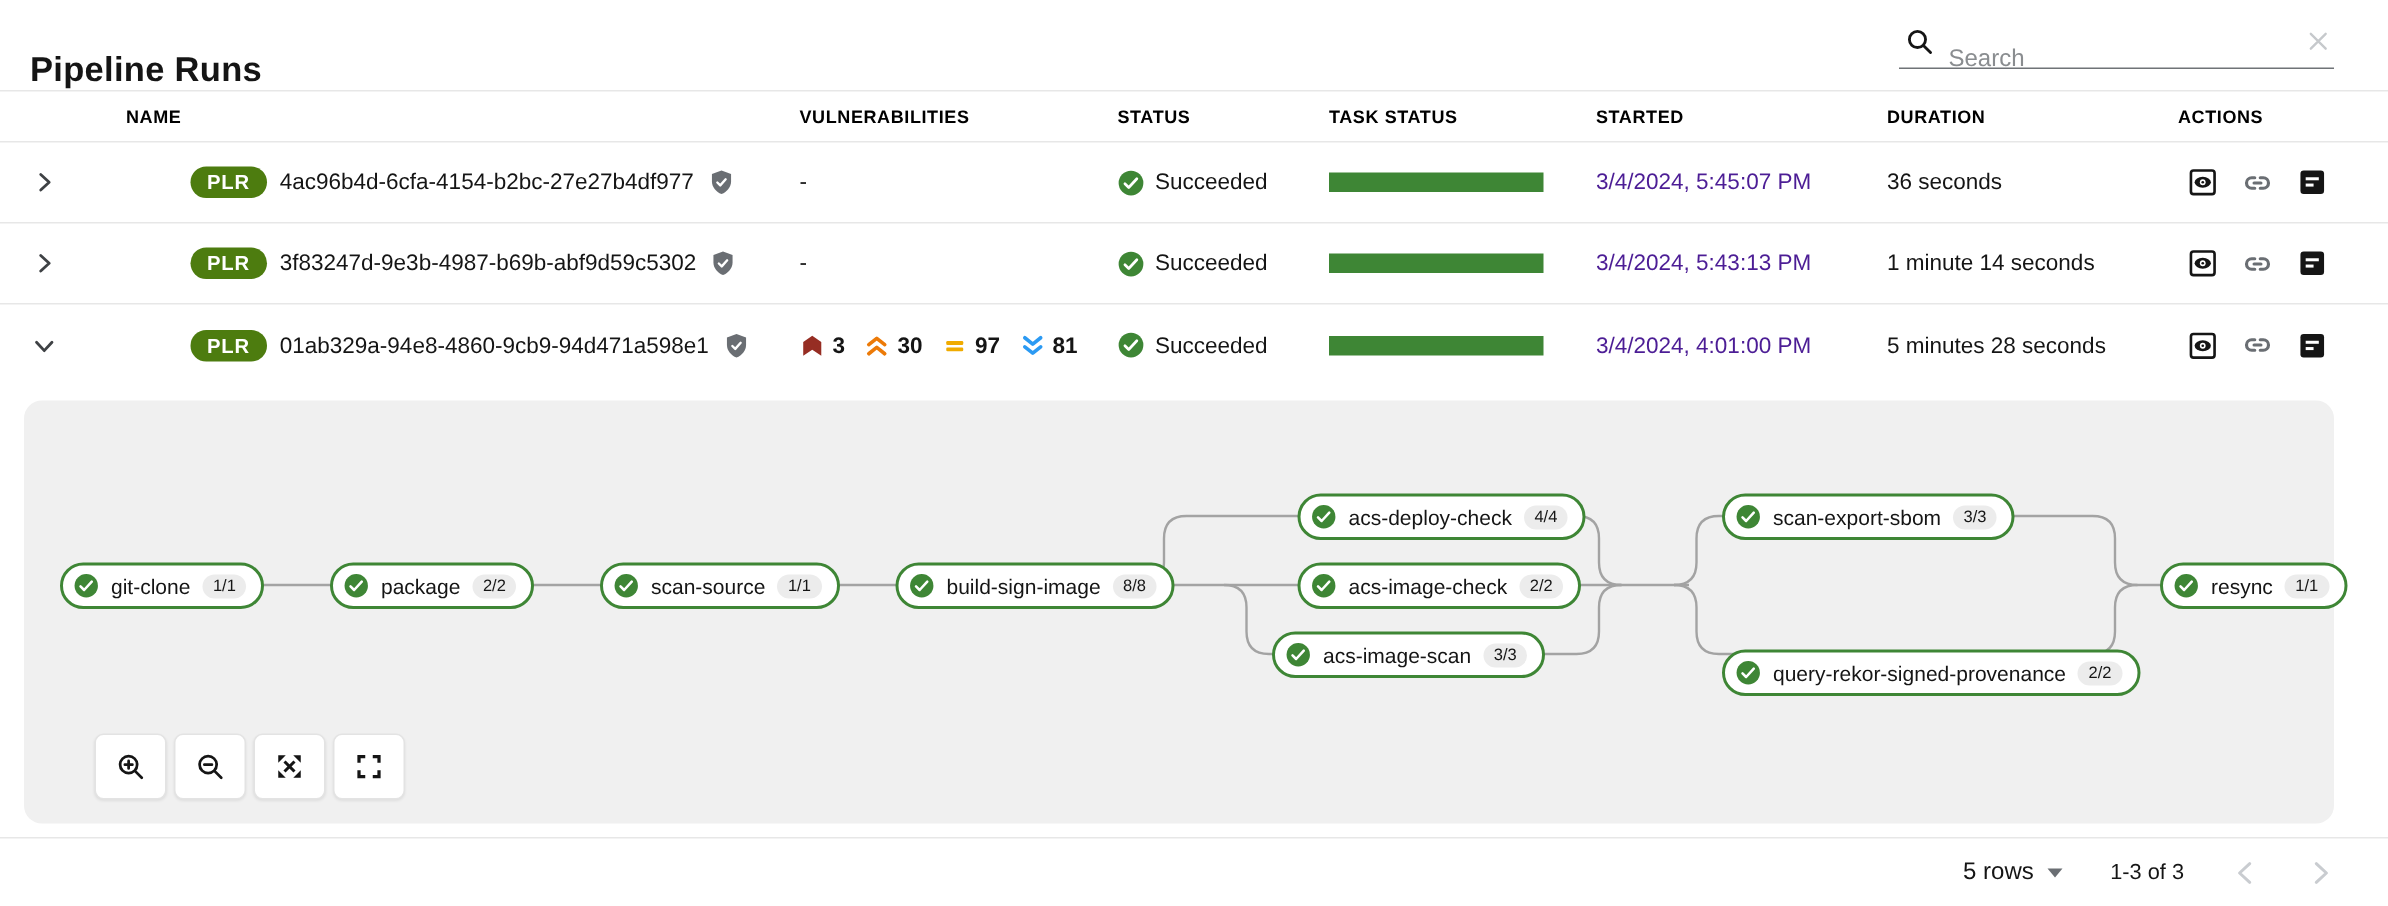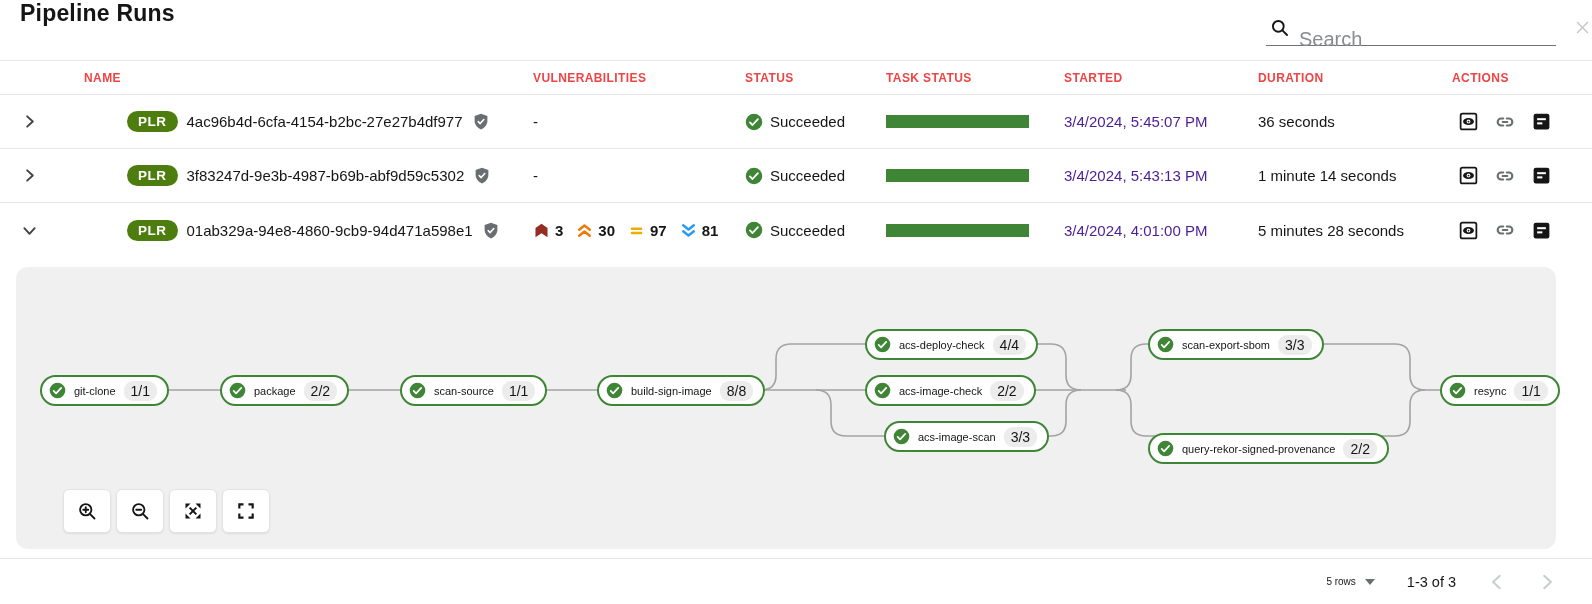--- a/index.html
+++ b/index.html
@@ -1,33 +1,33 @@
 <!DOCTYPE html>
 <html><head>
 <meta charset="utf-8">
 <style>
   * { box-sizing: border-box; margin: 0; padding: 0; }
   html,body { width:1592px; height:604px; overflow:hidden; background:#fff;
     font-family:"Liberation Sans", sans-serif; color:#151515; }
 
   
-  .topbar { height:60px; position:relative; display:flex; align-items:flex-start; padding:0 36px 0 20px; }
+  .topbar { height:60px; position:relative; display:flex; align-items:flex-end; padding:0 36px 0 20px; }
   .page-title { font-size:23px; font-weight:700; letter-spacing:.2px; }
   .search-box { position:absolute; right:36px; top:12px; width:290px; height:34px;
     display:flex; align-items:center; gap:10px; border-bottom:1px solid #6f7377; padding:0 2px 2px 4px; }
-  .search-box input { border:none; outline:none; flex:1; font-size:20px; color:#151515;
+  .search-box input { border:none; outline:none; flex:1; font-size:16px; color:#151515;
     font-family:"Liberation Sans", sans-serif; background:transparent;margin-top:24px; }
   .search-box input::placeholder { color:#8a8d90; }
   .icon { display:inline-flex; align-items:center; justify-content:center; }
 
   
   .grid-row { display:grid; grid-template-columns:68px 449px 212px 141px 178px 194px 194px 1fr;
     align-items:center; }
   .thead { height:35px; border-top:1px solid #e7e7e7; border-bottom:1px solid #e7e7e7; }
-  .thead .th { font-size:12px; font-weight:700; color:#ef4444; letter-spacing:.4px; padding-left:16px; }
+  .thead .th { font-size:12px; font-weight:700; color:#000000; letter-spacing:.4px; padding-left:16px; }
   .trow { height:54px; border-bottom:1px solid #e7e7e7; }
   .trow.expanded { border-bottom:none; }
   .cell { padding-left:16px; display:flex; align-items:center; }
   .cell-expand { padding-left:22px; }
   .expand-btn { background:none; border:none; cursor:pointer; display:flex; align-items:center; }
   .name-cell { gap:9px; }
   .plr-badge { background:#4d7c0f; color:#fff; font-size:13.5px; font-weight:700;
     padding:3px 11px; border-radius:13px; letter-spacing:.5px;margin-left:43px; }
   .run-name { font-size:15px; color:#151515; }
   .dash { font-size:15px; }
@@ -39,33 +39,33 @@
   .duration { font-size:15px; }
   .actions-cell { gap:15px; padding-left:22px; }
   .action-btn { background:none; border:none; cursor:pointer; display:flex; }
 
   
   .graph-panel { position:relative; margin:10px 36px 0 16px; width:1540px; height:282px;
     background:#f0f0f0; border-radius:12px; }
   .edges { position:absolute; left:0; top:0; }
   .node { position:absolute; display:inline-flex; align-items:center; gap:8px; height:31px;
     background:#fff; border:2px solid #3e8635; border-radius:16px; padding:0 10px 0 7px; cursor:pointer; }
-  .node-label { font-size:11px; color:#151515; white-space:nowrap; }
-  .node-count { background:#ececec; border-radius:9px; font-size:14px; padding:2px 7px; color:#151515; }
+  .node-label { font-size:14px; color:#151515; white-space:nowrap; }
+  .node-count { background:#ececec; border-radius:9px; font-size:11px; padding:2px 7px; color:#151515; }
   .graph-controls { position:absolute; left:47px; bottom:16px; display:flex; gap:5px; }
   .gc-btn { width:48px; height:44px; background:#fff; border:1px solid #e3e3e3; border-radius:6px;
     display:flex; align-items:center; justify-content:center; cursor:pointer;
     box-shadow:0 1px 2px rgba(0,0,0,.08); }
 
   
   .footer-sep { border:none; border-top:1px solid #e7e7e7; margin-top:9px; }
   .footer { height:45px; display:flex; align-items:center; justify-content:flex-end;
     gap:32px; padding-right:36px; font-size:14.5px; }
   .rows-select { display:flex; align-items:center; gap:9px; background:none; border:none;
-    font-size:10px; font-family:"Liberation Sans", sans-serif; color:#151515; cursor:pointer; }
+    font-size:16px; font-family:"Liberation Sans", sans-serif; color:#151515; cursor:pointer; }
   .caret-down { width:0; height:0; border-left:5px solid transparent; border-right:5px solid transparent;
     border-top:6px solid #6a6e73; }
   .page-btn { background:none; border:none; cursor:default; display:flex; }
 </style>
 </head>
 <body>
 
 <div class="topbar">
   <div class="page-title">Pipeline Runs</div>
   <div class="search-box">
@@ -416,21 +416,21 @@
   <div class="node" style="left:849px;top:108px">
     <span class="icon">
         <svg width="17" height="17" viewBox="0 0 24 24">
           <circle cx="12" cy="12" r="11" fill="#3e8635"></circle>
           <path d="M6.6 12.6l3.4 3.4 7.2-7.8" stroke="#fff" stroke-width="2.4" fill="none" stroke-linecap="round" stroke-linejoin="round"></path>
         </svg>
       </span>
     <span class="node-label">acs-image-check</span>
     <span class="node-count">2/2</span>
   </div>
-  <div class="node" style="left:868px;top:154px">
+  <div class="node" style="left:832px;top:154px">
     <span class="icon">
         <svg width="17" height="17" viewBox="0 0 24 24">
           <circle cx="12" cy="12" r="11" fill="#3e8635"></circle>
           <path d="M6.6 12.6l3.4 3.4 7.2-7.8" stroke="#fff" stroke-width="2.4" fill="none" stroke-linecap="round" stroke-linejoin="round"></path>
         </svg>
       </span>
     <span class="node-label">acs-image-scan</span>
     <span class="node-count">3/3</span>
   </div>
   <div class="node" style="left:1132px;top:62px">

